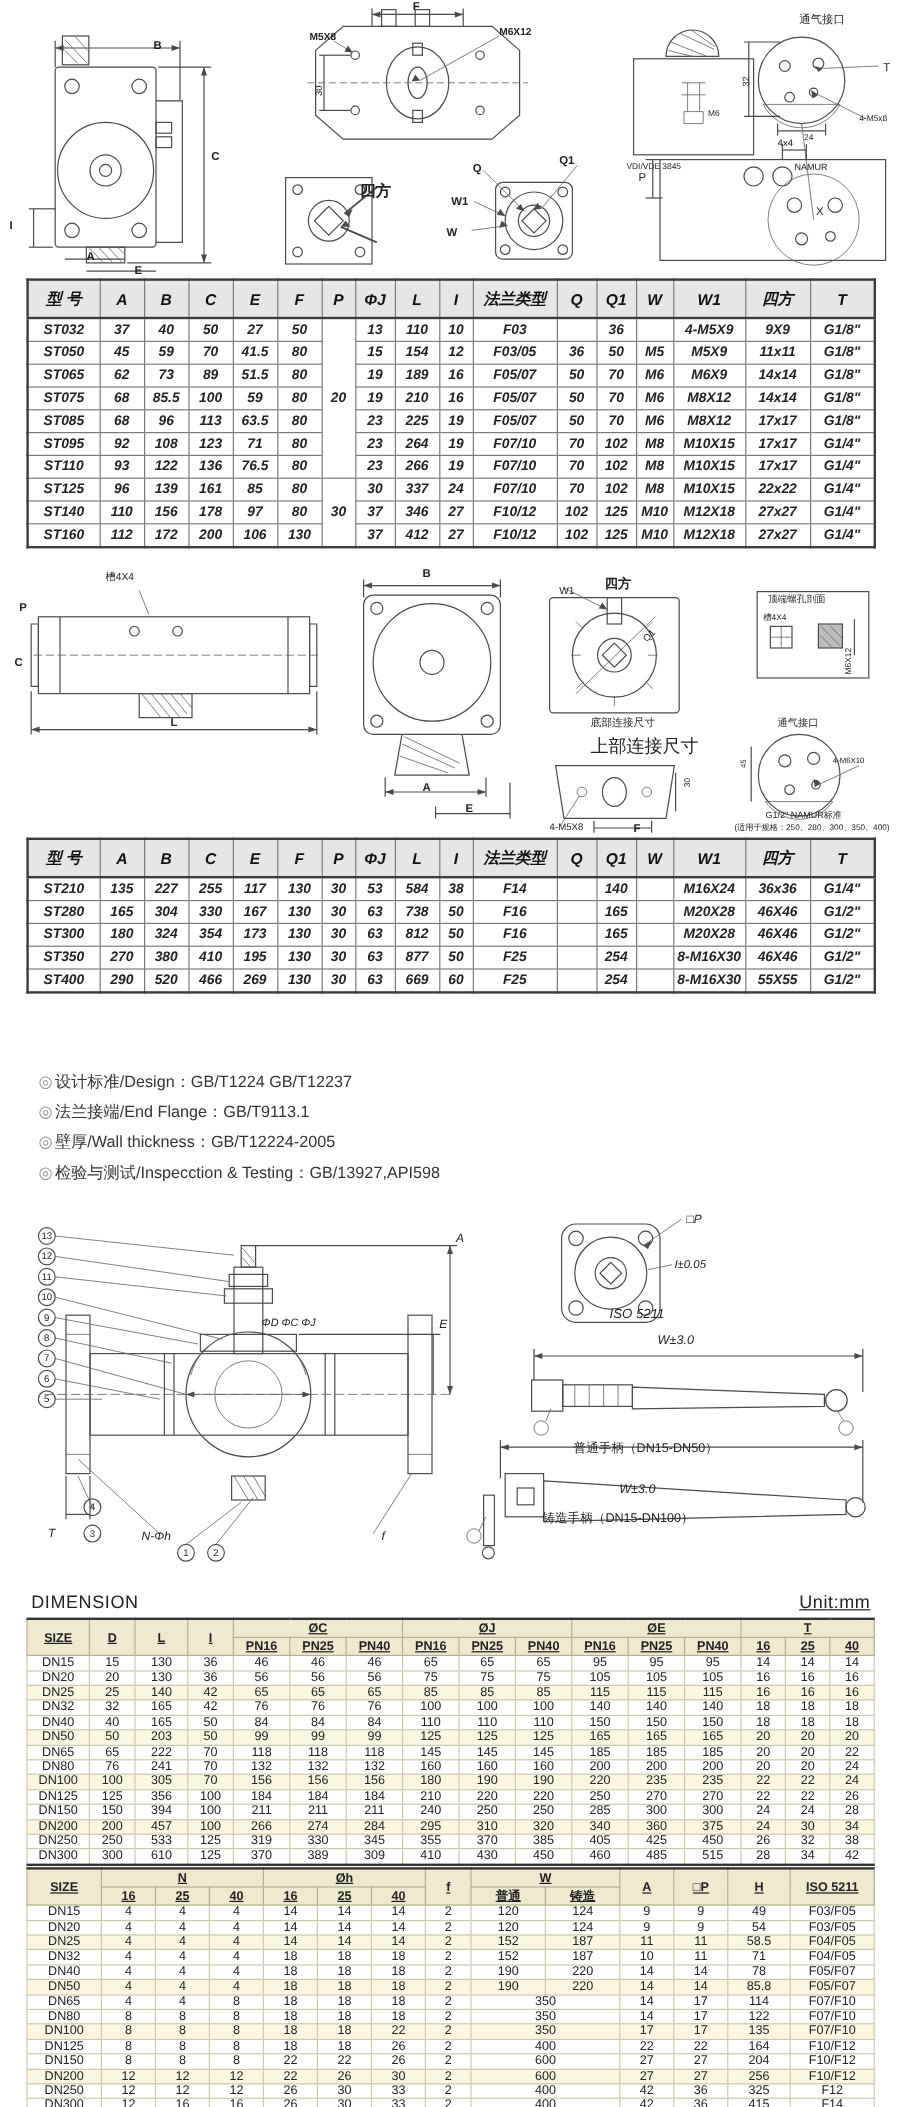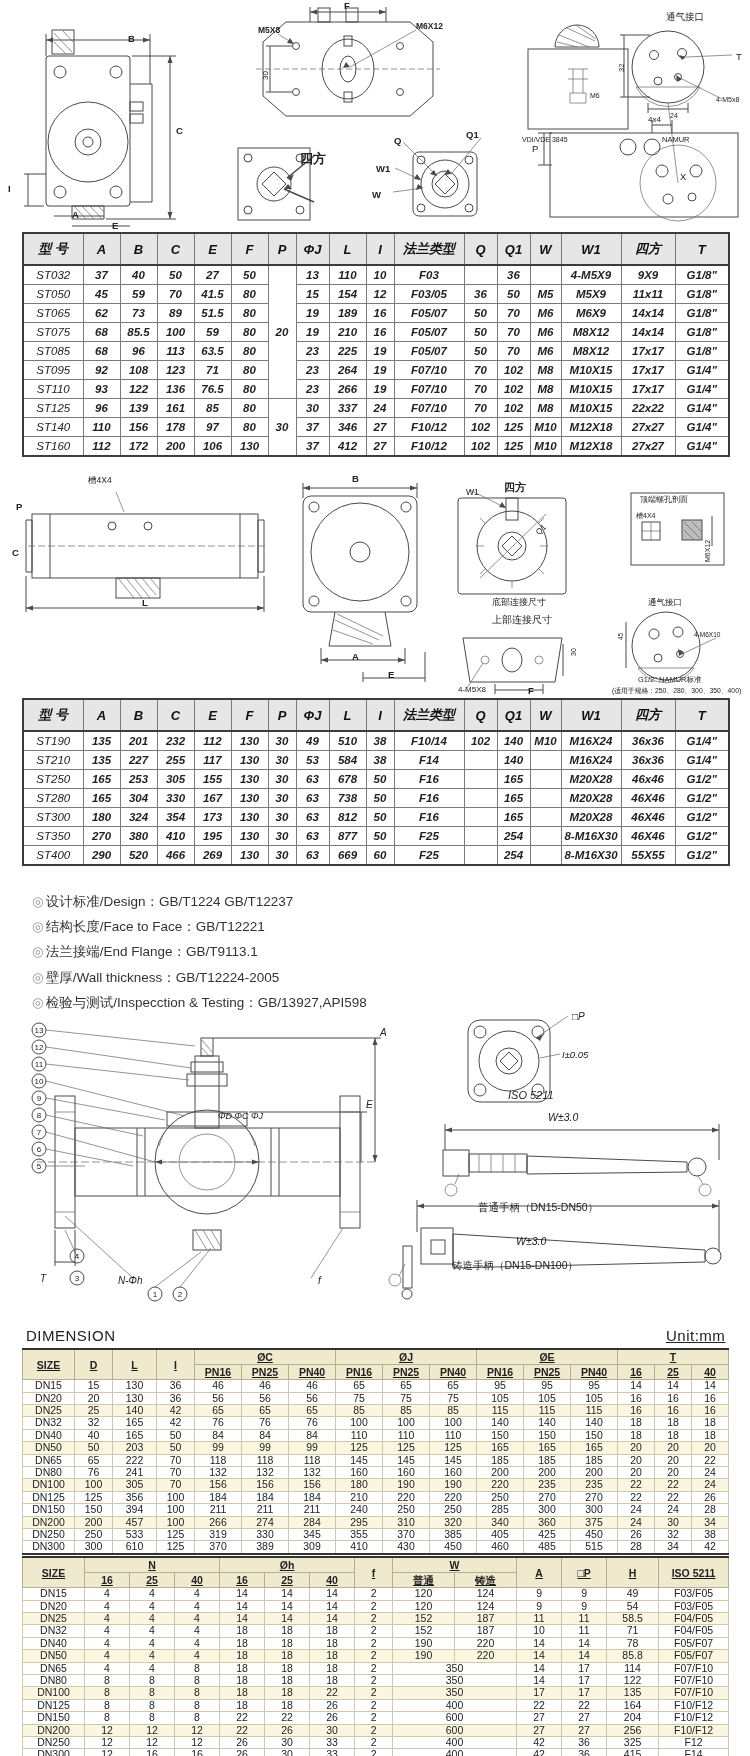--- a/index.html
+++ b/index.html
@@ -11,21 +11,21 @@
   svg{display:block;overflow:visible;}
   svg .ln{stroke:#4a4a4a;fill:none;stroke-width:1;}
   svg .thin{stroke:#666;fill:none;stroke-width:0.7;}
   svg .fillc{fill:#4a4a4a;stroke:none;}
   svg text{font-family:"Liberation Sans",sans-serif;font-size:8px;fill:#222;stroke:none;}
 
   
   table.spec{width:706px;border-collapse:collapse;table-layout:fixed;border:2px solid #3c3c3c;font-style:italic;}
   table.spec th{background:#e6e6e6;border:1px solid #7a7a7a;border-left-style:dashed;font-weight:bold;font-size:13px;padding:6px 0;color:#111;}
   table.spec td{border:1px solid #7a7a7a;text-align:center;font-size:11.5px;padding:3px 0;color:#222;font-weight:bold;}
-  table.spec td:first-child{font-weight:normal;}
+  table.spec td:first-child{font-weight:bold;}
   table.spec thead{border-bottom:2px solid #3c3c3c;}
 
   
   table.dim{width:706px;border-collapse:collapse;table-layout:fixed;border-top:2.5px solid #333;border-bottom:2.5px solid #333;border-left:1px solid #b5b092;border-right:1px solid #b5b092;}
   table.dim th{background:#efe9cd;border:1px solid #b5b092;font-weight:bold;font-size:10.5px;padding:1px 0;color:#222;line-height:1.15;}
   table.dim td{border:1px solid #cdc9ad;text-align:center;font-size:10.5px;padding:0;line-height:11.4px;color:#222;}
   table.dim thead{border-bottom:1.5px solid #444;text-decoration:underline;}
   table.dim tr.hl td{background:#faf6e0;}
 
   .std-title{font-size:18px;font-weight:bold;color:#222;}
@@ -558,21 +558,21 @@
   <span class="lbl" style="left:16px;top:28px;font-weight:bold;">P</span>
   <span class="lbl" style="left:12px;top:74px;font-weight:bold;">C</span>
   <span class="lbl" style="left:142px;top:124px;font-weight:bold;">L</span>
   <span class="lbl" style="left:352px;top:0px;font-weight:bold;">B</span>
   <span class="lbl" style="left:352px;top:178px;font-weight:bold;">A</span>
   <span class="lbl" style="left:388px;top:196px;font-weight:bold;">E</span>
   <span class="lbl" style="left:466px;top:14px;font-size:8.5px;">W1</span>
   <span class="lbl" style="left:504px;top:8px;font-size:11px;font-weight:bold;">四方</span>
   <span class="lbl" style="left:536px;top:52px;font-size:8px;transform:rotate(-45deg);">Q1</span>
   <span class="lbl" style="left:492px;top:124px;font-size:9px;">底部连接尺寸</span>
-  <span class="lbl" style="left:492px;top:141px;font-size:10px;">上部连接尺寸</span>
+  <span class="lbl" style="left:492px;top:141px;font-size:15px;">上部连接尺寸</span>
   <span class="lbl" style="left:458px;top:212px;font-size:8px;">4-M5X8</span>
   <span class="lbl" style="left:528px;top:212px;font-weight:bold;">F</span>
   <span class="lbl rot" style="left:570px;top:182px;font-size:7px;">30</span>
   <span class="lbl" style="left:640px;top:22px;font-size:8px;">顶端螺孔剖面</span>
   <span class="lbl" style="left:636px;top:38px;font-size:7px;">槽4X4</span>
   <span class="lbl rot" style="left:704px;top:88px;font-size:7px;">M6X12</span>
   <span class="lbl" style="left:648px;top:124px;font-size:8.5px;">通气接口</span>
   <span class="lbl rot" style="left:618px;top:166px;font-size:6.5px;">45</span>
   <span class="lbl" style="left:694px;top:158px;font-size:6.5px;">4-M6X10</span>
   <span class="lbl" style="left:638px;top:202px;font-size:7.5px;">G1/2" NAMUR标准</span>
@@ -615,77 +615,39 @@
         <th>Q</th>
         <th>Q1</th>
         <th>W</th>
         <th>W1</th>
         <th>四方</th>
         <th>T</th>
       </tr>
     </thead>
     <tbody>
       <tr>
-        <td>ST190</td>
-        <td>135</td>
-        <td>201</td>
-        <td>232</td>
-        <td>112</td>
-        <td>130</td>
-        <td>30</td>
-        <td>49</td>
-        <td>510</td>
-        <td>38</td>
-        <td>F10/14</td>
-        <td>102</td>
-        <td>140</td>
-        <td>M10</td>
-        <td>M16X24</td>
-        <td>36x36</td>
-        <td>G1/4"</td>
-      </tr>
-      <tr>
         <td>ST210</td>
         <td>135</td>
         <td>227</td>
         <td>255</td>
         <td>117</td>
         <td>130</td>
         <td>30</td>
         <td>53</td>
         <td>584</td>
         <td>38</td>
         <td>F14</td>
         <td></td>
         <td>140</td>
         <td></td>
         <td>M16X24</td>
         <td>36x36</td>
         <td>G1/4"</td>
       </tr>
       <tr>
-        <td>ST250</td>
-        <td>165</td>
-        <td>253</td>
-        <td>305</td>
-        <td>155</td>
-        <td>130</td>
-        <td>30</td>
-        <td>63</td>
-        <td>678</td>
-        <td>50</td>
-        <td>F16</td>
-        <td></td>
-        <td>165</td>
-        <td></td>
-        <td>M20X28</td>
-        <td>46x46</td>
-        <td>G1/2"</td>
-      </tr>
-      <tr>
         <td>ST280</td>
         <td>165</td>
         <td>304</td>
         <td>330</td>
         <td>167</td>
         <td>130</td>
         <td>30</td>
         <td>63</td>
         <td>738</td>
         <td>50</td>
@@ -752,21 +714,20 @@
         <td></td>
         <td>8-M16X30</td>
         <td>55X55</td>
         <td>G1/2"</td>
       </tr>
     </tbody>
   </table>
 
 <div class="abs" style="left:32px;top:886px;width:600px;">
   <div class="std-item"><span class="std-bullet">◎</span><span>设计标准/Design：GB/T1224  GB/T12237</span></div>
-  <div class="std-item"><span class="std-bullet">◎</span><span>结构长度/Face to Face：GB/T12221</span></div>
   <div class="std-item"><span class="std-bullet">◎</span><span>法兰接端/End Flange：GB/T9113.1</span></div>
   <div class="std-item"><span class="std-bullet">◎</span><span>壁厚/Wall thickness：GB/T12224-2005</span></div>
   <div class="std-item"><span class="std-bullet">◎</span><span>检验与测试/Inspecction &amp; Testing：GB/13927,API598</span></div>
 </div>
 
 <div class="abs" style="left:0;top:1012px;width:750px;height:300px;">
 
   <svg class="abs" style="left:25px;top:4px;" width="365" height="292" viewBox="0 0 365 292">
     <g class="ln">
       <rect x="30" y="80" width="20" height="132"></rect>
@@ -896,21 +857,21 @@
       <line class="thin" x1="14" y1="82" x2="20" y2="70"></line>
     </g>
     <g class="fillc">
         <polygon points="32,12 39,9.5 39,14.5"></polygon>
         <polygon points="334,12 327,9.5 327,14.5"></polygon>
       </g>
   </svg>
 
   <span class="lbl it" style="left:380px;top:16px;font-size:10px;">A</span>
   <span class="lbl it" style="left:366px;top:88px;font-size:10px;">E</span>
-  <span class="lbl it" style="left:218px;top:86px;font-size:9px;margin-top:14px;">ΦD ΦC ΦJ</span>
+  <span class="lbl it" style="left:218px;top:86px;font-size:9px;">ΦD ΦC ΦJ</span>
   <span class="lbl it" style="left:40px;top:262px;font-size:10px;">T</span>
   <span class="lbl it" style="left:118px;top:264px;font-size:10px;">N-Φh</span>
   <span class="lbl it" style="left:318px;top:264px;font-size:10px;">f</span>
   <span class="lbl it" style="left:572px;top:0px;font-size:10px;">□P</span>
   <span class="lbl it" style="left:562px;top:38px;font-size:9.5px;">I±0.05</span>
   <span class="lbl it" style="left:508px;top:78px;font-size:11px;">ISO 5211</span>
   <span class="lbl it" style="left:548px;top:100px;font-size:10.5px;">W±3.0</span>
   <span class="lbl" style="left:478px;top:190px;font-size:10.5px;text-align:center;">普通手柄（DN15-DN50）</span>
   <span class="lbl it" style="left:516px;top:224px;font-size:10.5px;">W±3.0</span>
   <span class="lbl" style="left:452px;top:248px;font-size:10.5px;">铸造手柄（DN15-DN100）</span>

